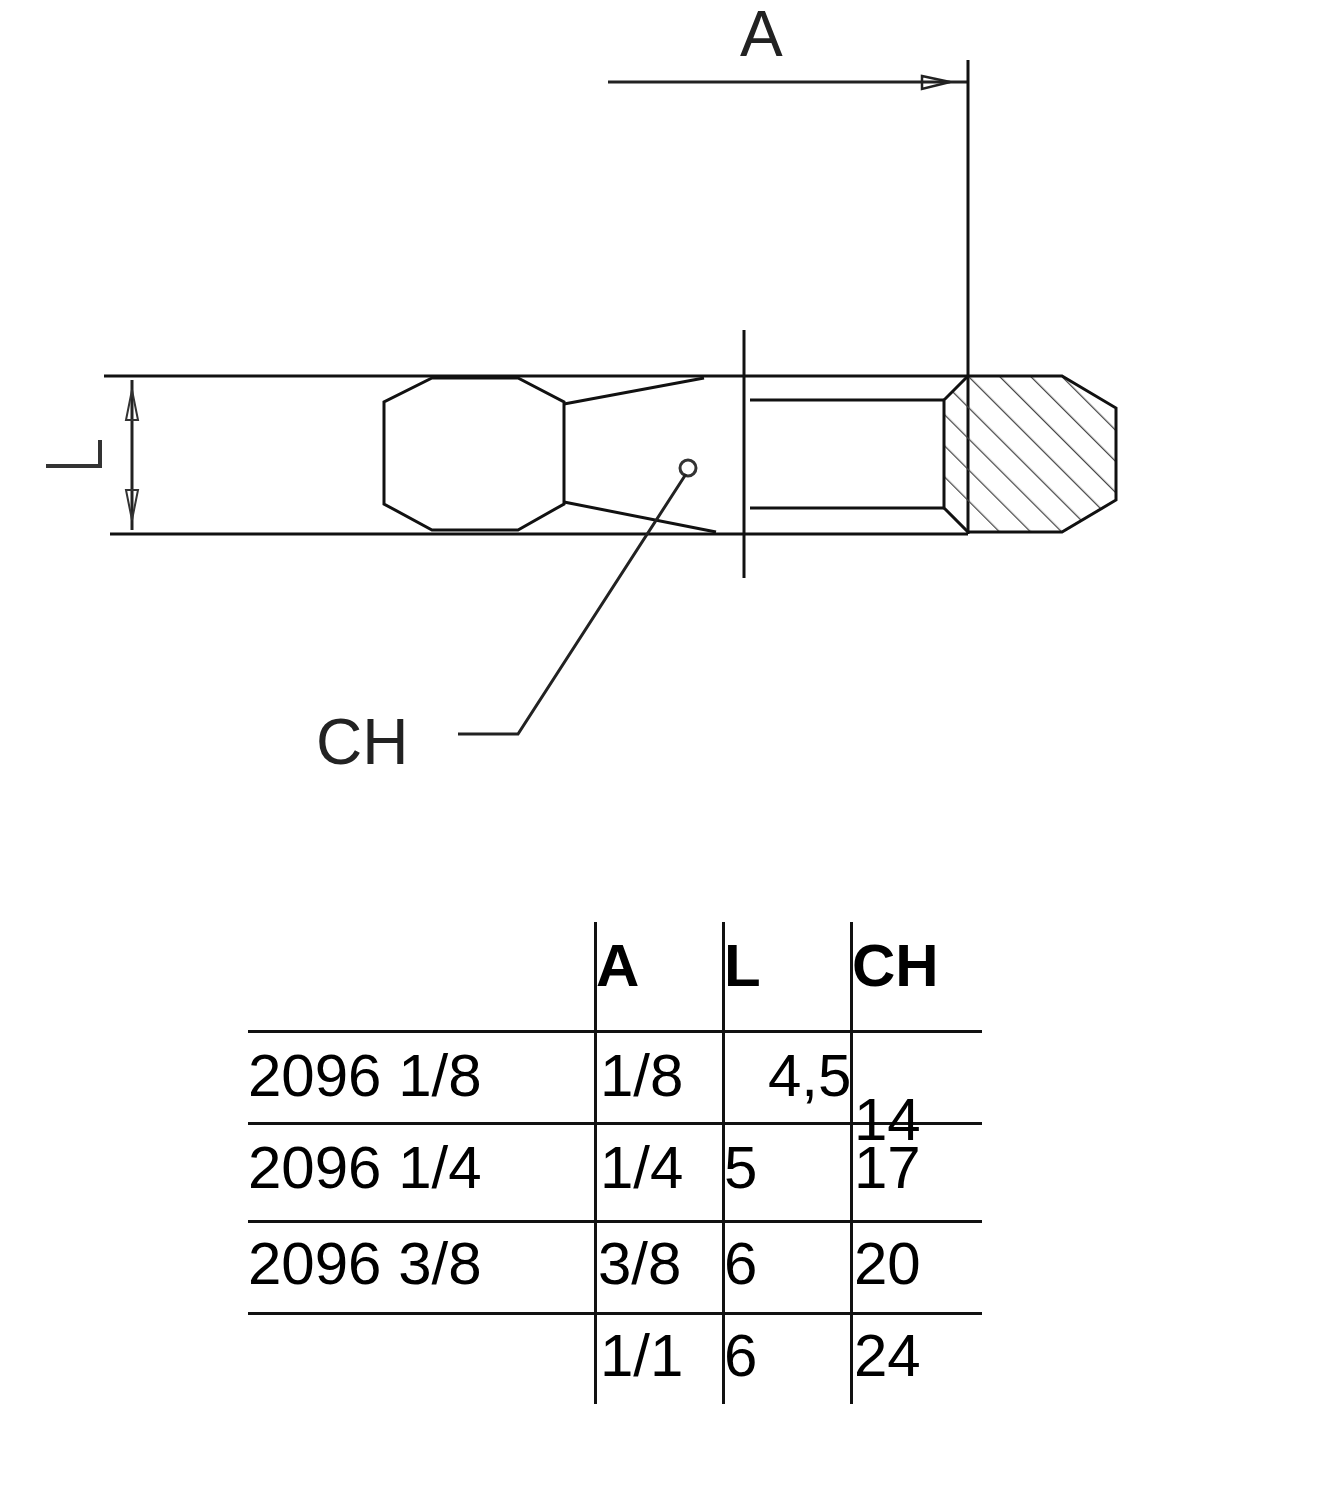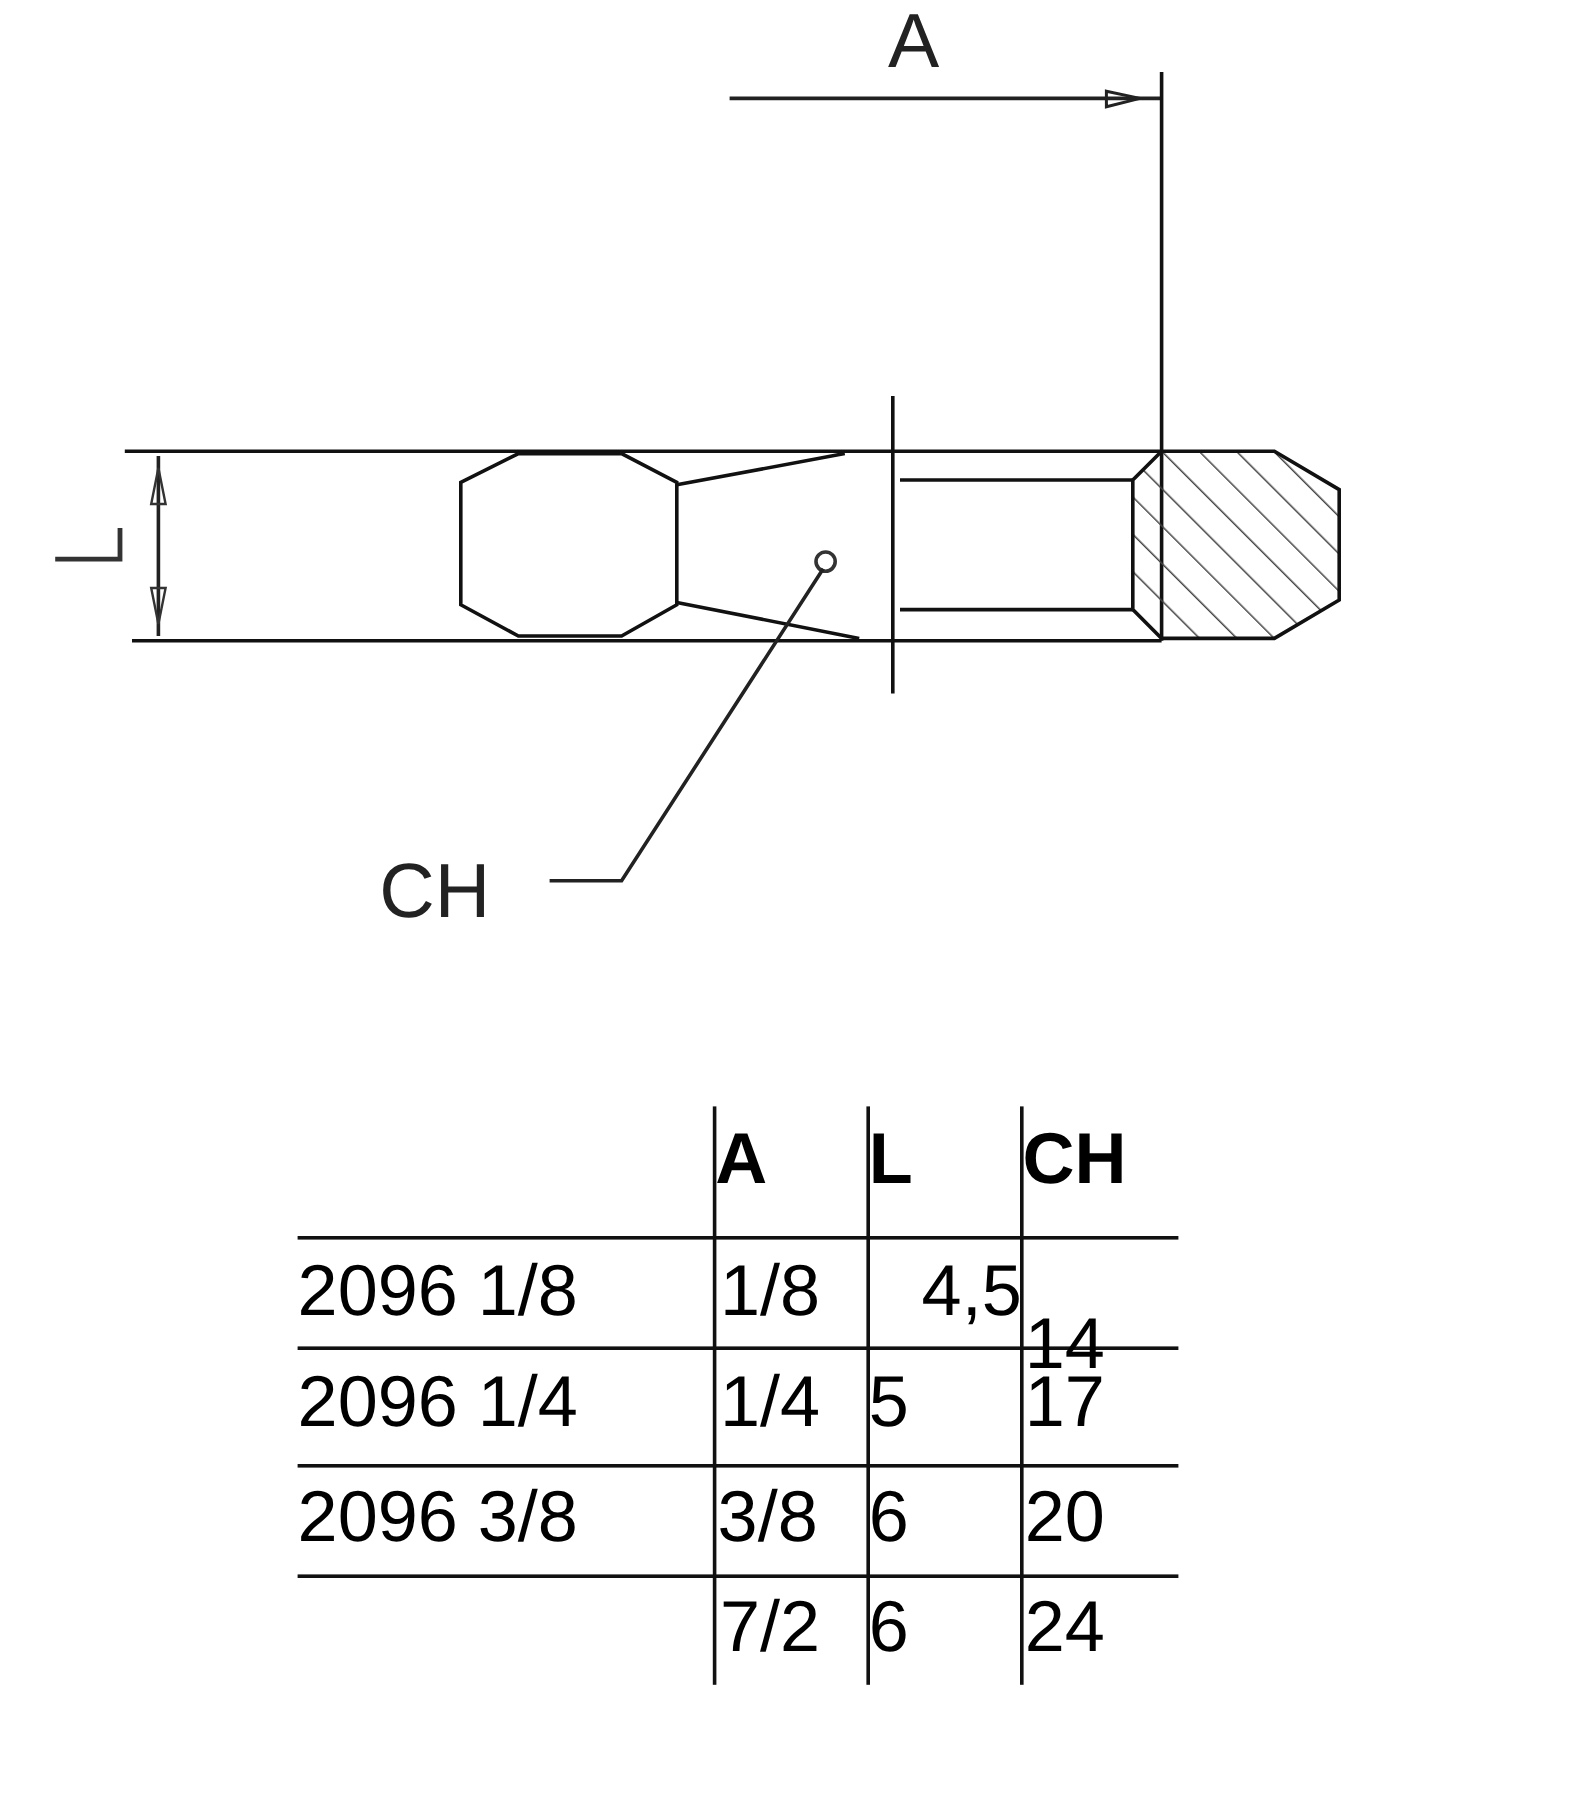--- a/index.html
+++ b/index.html
@@ -92,17 +92,17 @@
     <div class="cell" style="left:0; top:216px;">2096 1/4</div>
     <div class="cell" style="left:352px; top:216px;">1/4</div>
     <div class="cell" style="left:476px; top:216px;">5</div>
     <div class="cell" style="left:606px; top:216px;">17</div>
 
     <div class="cell" style="left:0; top:312px;text-align:center;">2096 3/8</div>
     <div class="cell" style="left:350px; top:312px;">3/8</div>
     <div class="cell" style="left:476px; top:312px;">6</div>
     <div class="cell" style="left:606px; top:312px;">20</div>
 
-    <div class="cell" style="left:352px; top:404px;">7/2</div>
+    <div class="cell" style="left:352px; top:404px;">1/1</div>
     <div class="cell" style="left:476px; top:404px;">6</div>
     <div class="cell" style="left:606px; top:404px;">24</div>
   </div>
 </div>
 
 </body></html>

